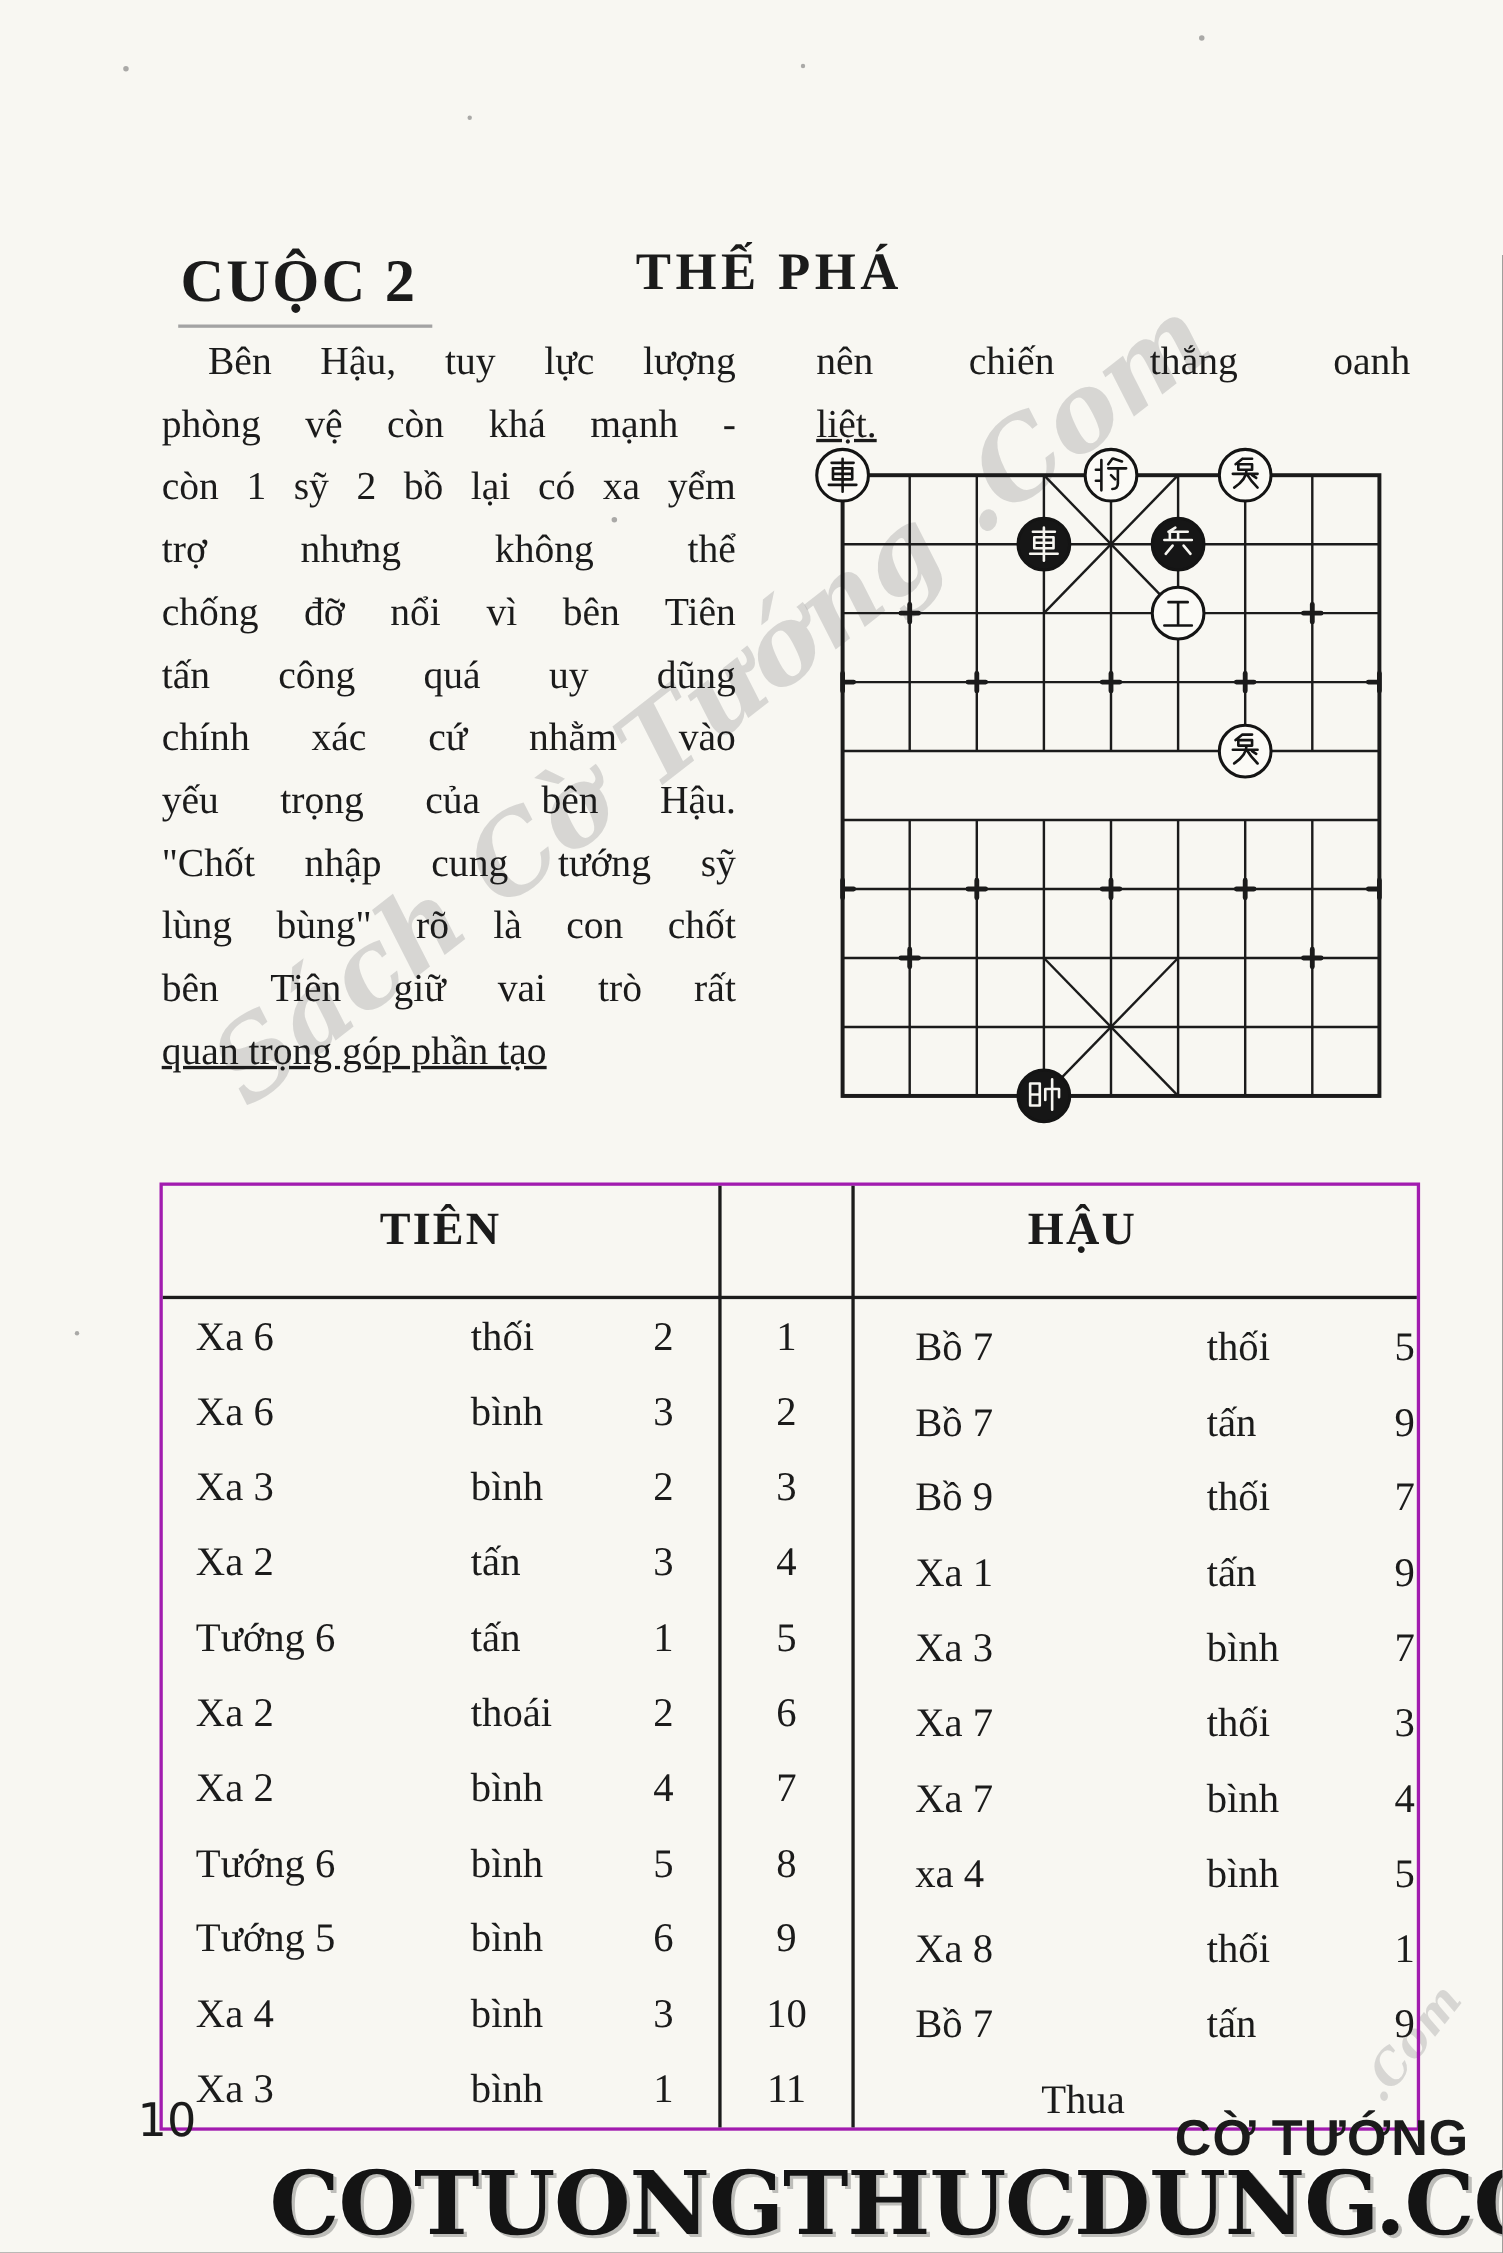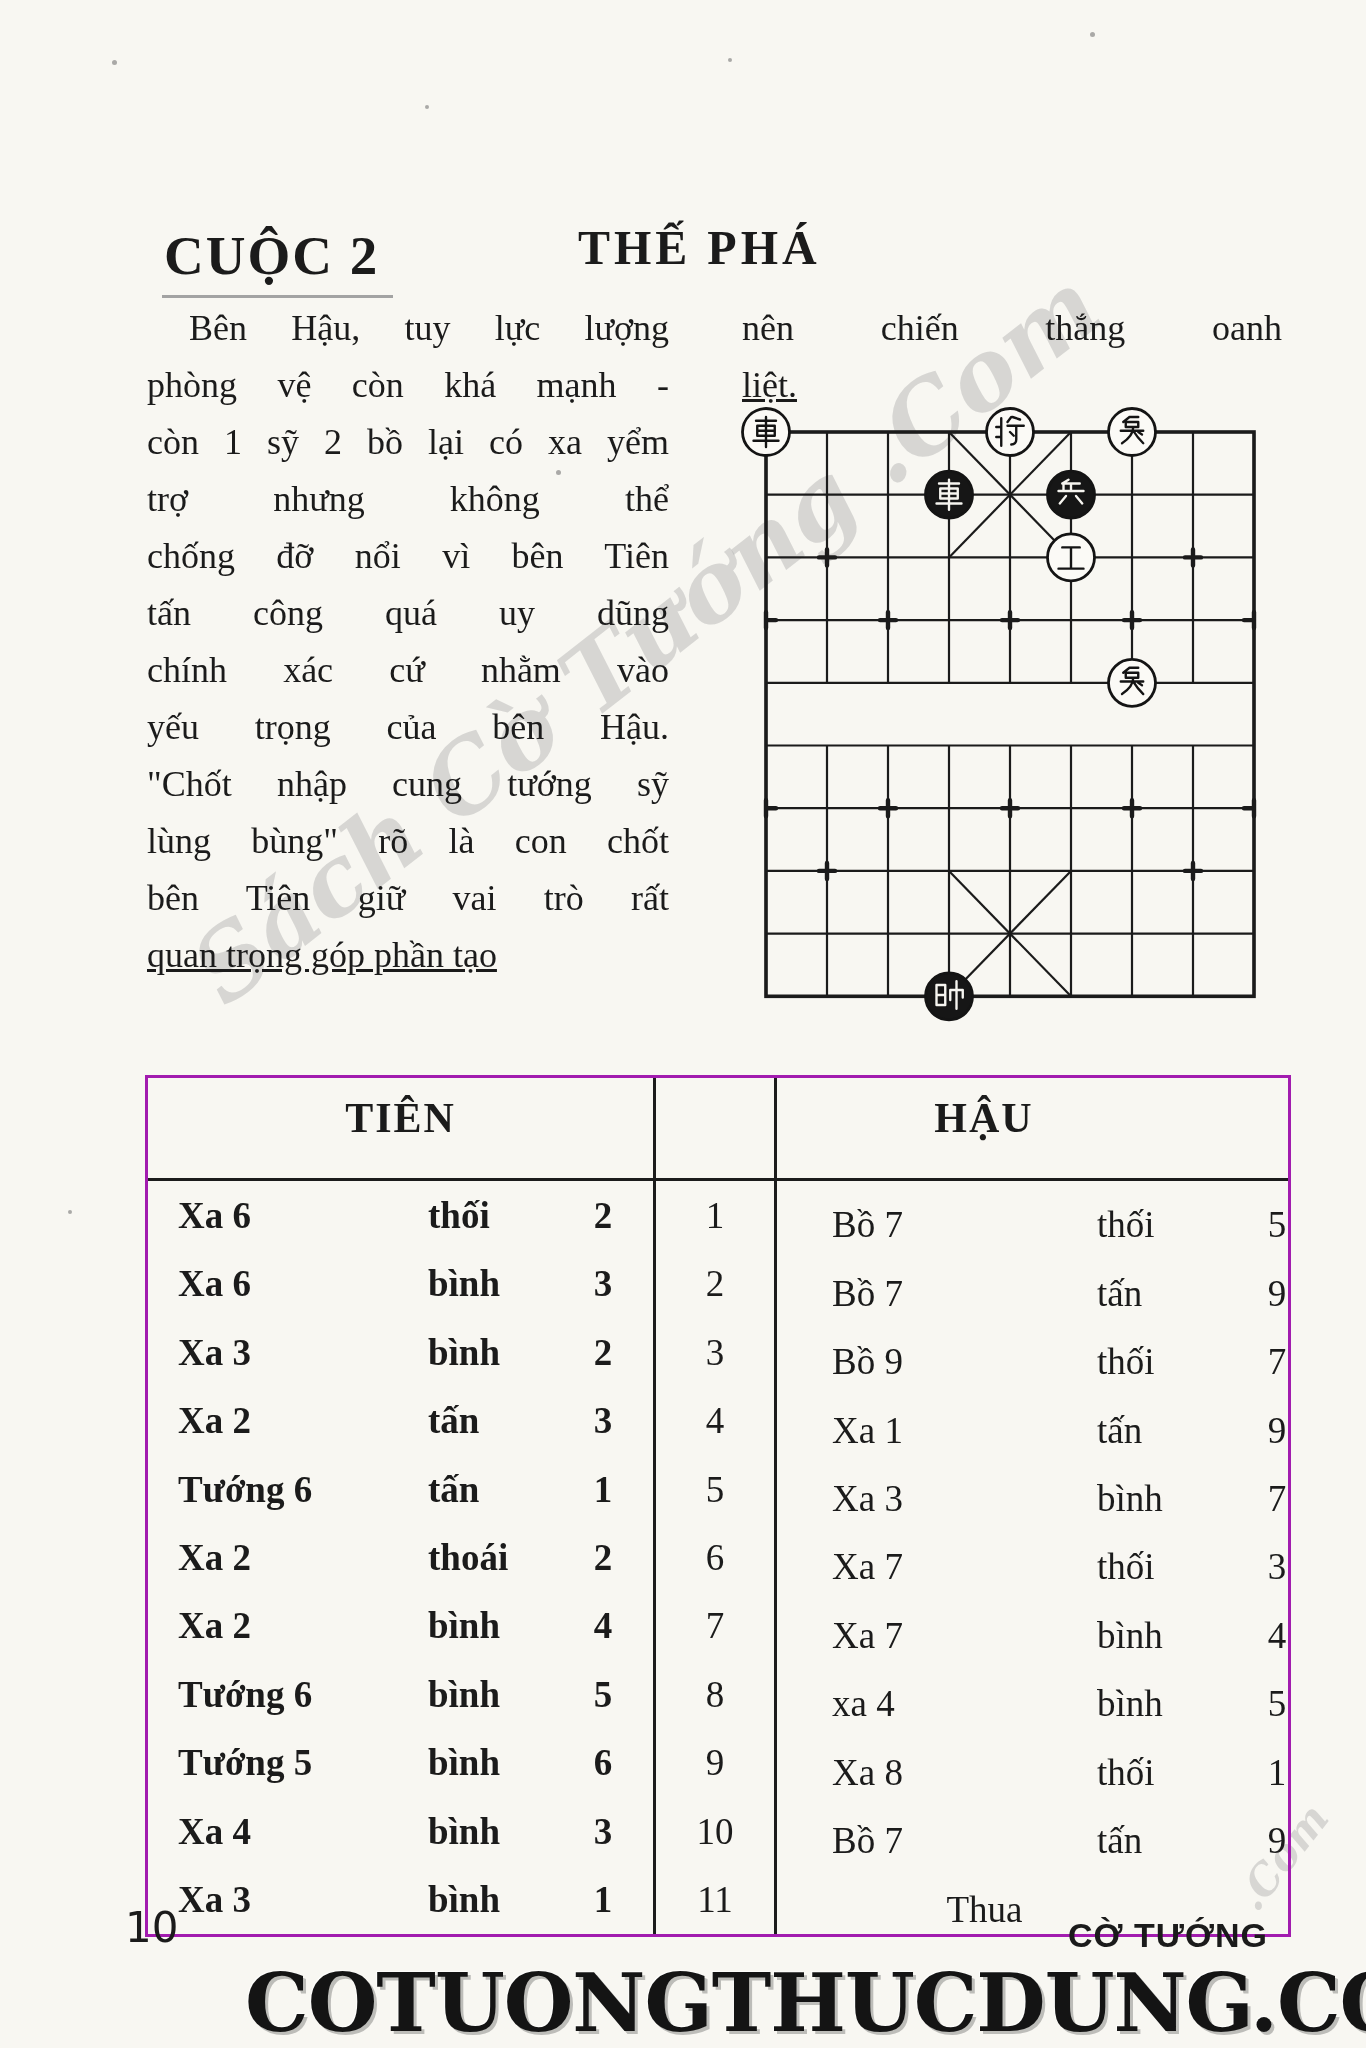--- a/index.html
+++ b/index.html
@@ -25,35 +25,35 @@
   #board{position:absolute;left:738px;top:404px;z-index:2;}
   
   .mtable{position:absolute;left:145px;top:1075px;width:1140px;height:856px;border:3px solid #a21caf;z-index:2;}
   .th{position:absolute;top:16px;font-size:42px;font-weight:bold;letter-spacing:2px;text-align:center;}
   .th-tien{left:0;width:505px;}
   .th-hau{left:626px;width:420px;}
   .vline{position:absolute;top:0;bottom:0;width:3px;background:#1c1c1c;}
   .v1{left:505px;} .v2{left:626px;}
   .hline{position:absolute;left:0;right:0;top:100px;height:3px;background:#1c1c1c;}
   .rows{position:absolute;top:103px;bottom:0;display:flex;flex-direction:column;}
-  .rows.tien{left:0;width:573px;font-weight:bold;}
+  .rows.tien{left:0;width:573px;}
   .rows.nums{left:508px;width:118px;}
   .rows.hau{left:629px;width:511px;}
   .mrow{flex:1;display:grid;align-items:center;font-size:37px;}
   .tien .mrow{grid-template-columns:30px 250px 145px 60px;}
   .hau  .mrow{grid-template-columns:55px 265px 150px 60px;margin-top:19px;}
   .mrow .sp{grid-column:1;}
   .mrow .piece{grid-column:2;}
   .mrow .act{grid-column:3;}
   .mrow .dest{grid-column:4;text-align:center;}
   .nums .mrow{grid-template-columns:1fr;text-align:center;}
   .mrow.result{grid-template-columns:1fr;text-align:center;padding-right:96px;}
   
   .pagenum{position:absolute;left:125px;top:1903px;font-size:42px;font-family:"DejaVu Sans",sans-serif;}
-  .book-title{position:absolute;left:1068px;top:1916px;font-size:34px;font-weight:bold;letter-spacing:1px;
+  .book-title{position:absolute;left:1068px;top:1916px;font-size:46px;font-weight:bold;letter-spacing:1px;
               font-family:"Liberation Sans","DejaVu Sans",sans-serif;}
   .site{position:absolute;left:245px;top:1956px;width:1120px;text-align:center;font-size:80px;font-weight:bold;
         letter-spacing:-1px;color:#141414;font-family:"DejaVu Serif",serif;
         text-shadow:3px 3px 0 rgba(80,80,80,.35), -1px -1px 0 rgba(255,255,255,.7);}
   
   .speck{position:absolute;background:#6a6a6a;border-radius:50%;opacity:.55;z-index:2;}
 </style>
 </head>
 <body>
 

